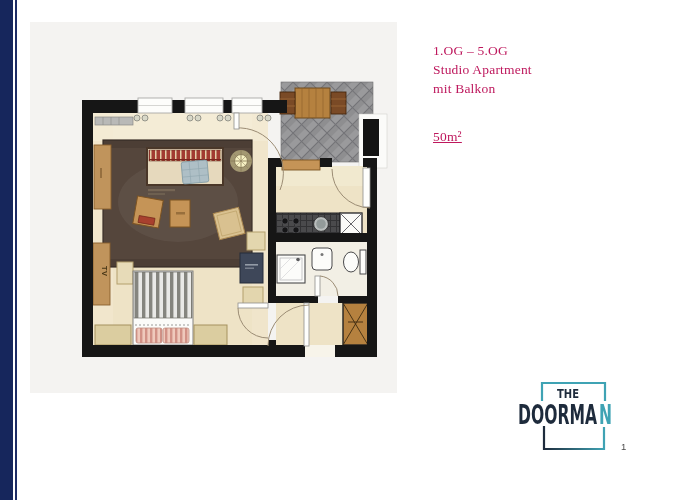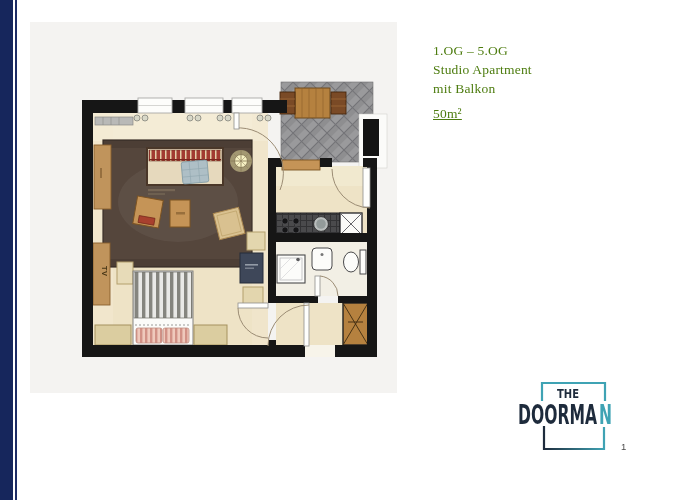--- a/index.html
+++ b/index.html
@@ -1,22 +1,22 @@
 <!DOCTYPE html>
 <html><head>
 <meta charset="utf-8">
 <style>
   html,body{margin:0;padding:0;background:#ffffff;}
   body{width:700px;height:500px;overflow:hidden;font-family:"Liberation Serif",serif;}
   .page{position:relative;width:700px;height:500px;background:#ffffff;}
   .accent-bar{position:absolute;left:0;top:0;width:13px;height:500px;background:#16265c;}
   .accent-line{position:absolute;left:15px;top:0;width:2px;height:500px;background:#1d2c66;}
   .plan{position:absolute;left:30px;top:22px;width:367px;height:371px;}
-  .info{position:absolute;left:433px;top:41px;font-size:13.5px;line-height:19px;color:#4d7c0f;letter-spacing:.2px;}
-  .info .gap{margin-top:6px;text-decoration:underline;}
+  .info{position:absolute;left:433px;top:41px;font-size:13.5px;line-height:19px;color:#be185d;letter-spacing:.2px;}
+  .info .gap{margin-top:29px;text-decoration:underline;}
   .logo{position:absolute;left:515px;top:378px;width:100px;height:78px;}
   .pagenum{position:absolute;left:621px;top:441px;font-size:9.5px;color:#4a4a4a;font-family:"Liberation Sans",sans-serif;}
 </style>
 </head>
 <body>
 
 <div class="page">
   <div class="accent-bar"></div>
   <div class="accent-line"></div>
 

